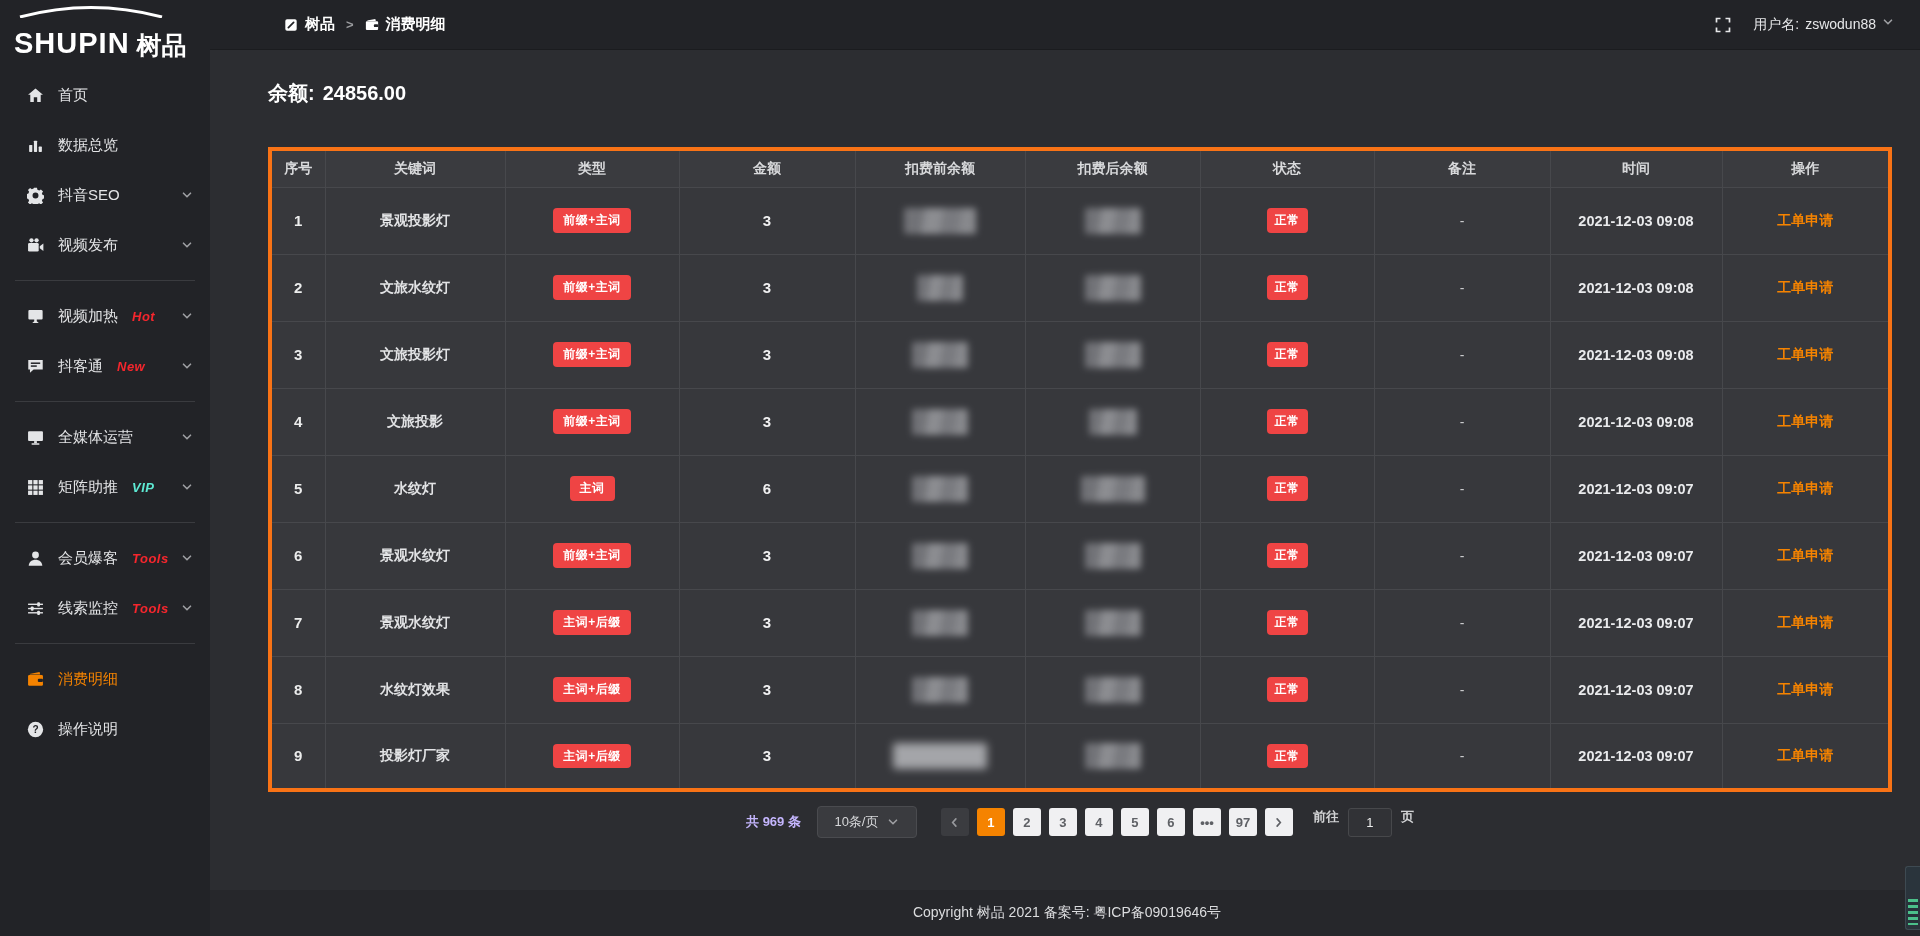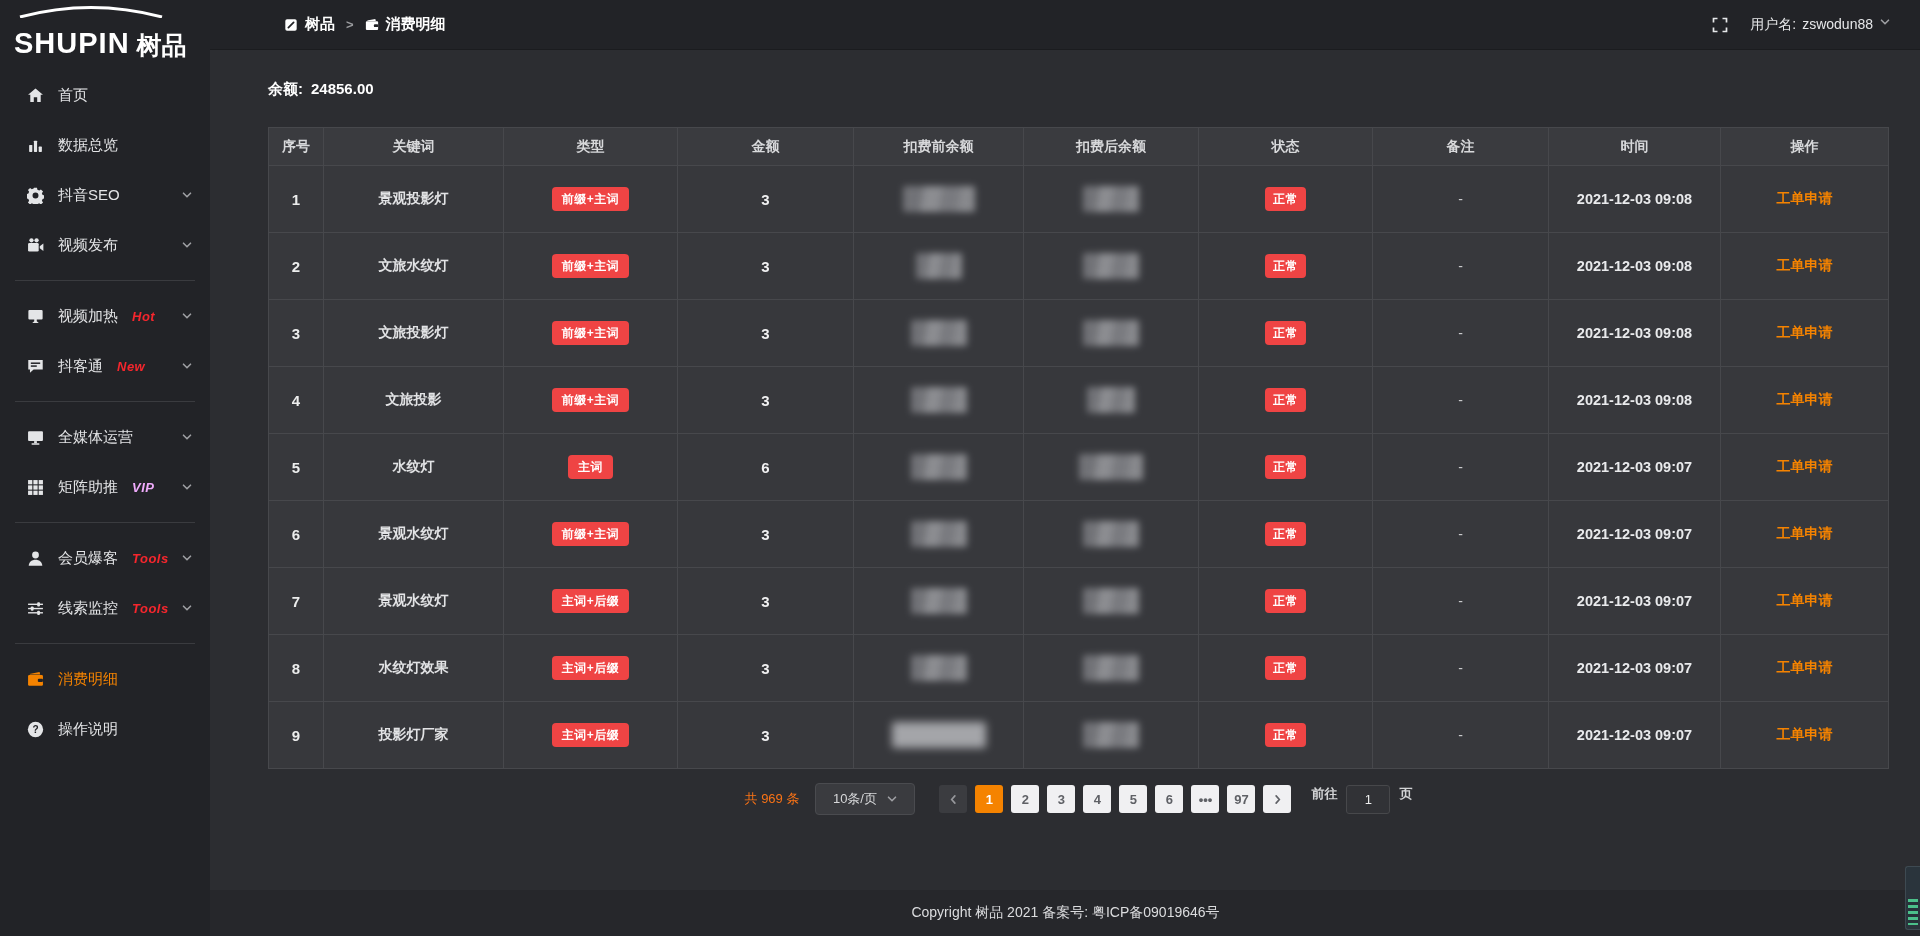--- a/index.html
+++ b/index.html
@@ -15,63 +15,63 @@
   .logo-cn{font-size:25px;font-weight:800;color:#fff;line-height:1.05}
   .nav{padding-top:6px}
   .nav-item{height:50px;display:flex;align-items:center;padding:0 16px 0 26px;position:relative;font-size:15px;color:#e3e4e6;cursor:pointer}
   .nav-item.active{color:#f58300}
   .nav-icon{width:18px;height:18px;margin-right:14px;display:inline-flex;align-items:center;justify-content:center;flex-shrink:0;color:#e4e5e7}
   .nav-item.active .nav-icon{color:#f58300}
   .nav-icon svg{fill:currentColor}
   .nav-label{white-space:nowrap}
   .nav-badge{font-style:italic;font-weight:800;font-size:13px;margin-left:14px;letter-spacing:.5px}
   .nav-badge.hot{color:#f5262d}
-  .nav-badge.vip{color:#f0abfc}
+  .nav-badge.vip{color:#5eead4}
   .nav-chevron{position:absolute;right:17px;color:#9fa0a4;display:inline-flex}
   .nav-divider{height:1px;background:#3a3b3f;margin:10px 15px}
 
   
   .main{flex:1;display:flex;flex-direction:column;background:#2c2d31}
   .topbar{height:50px;background:#222327;display:flex;align-items:center;justify-content:space-between;padding:0 30px 0 74px;border-bottom:1px solid #1b1c1f}
   .breadcrumb{display:flex;align-items:center}
   .crumb{display:inline-flex;align-items:center;gap:7px;color:#fff;font-size:15px;font-weight:700;cursor:pointer}
   .crumb-icon{display:inline-flex;color:#fff}
   .crumb-sep{color:#9a9b9e;font-size:13px;margin:0 11px;font-weight:700}
   .user-area{display:flex;align-items:center;gap:22px;color:#e6e7e9}
   .fs-icon{display:inline-flex;color:#e6e7e9;cursor:pointer}
   .user-dd{display:inline-flex;align-items:flex-start;gap:6px;font-size:14px;cursor:pointer}
   .user-dd .nav-chevron{position:static}
 
   .content{flex:1;padding:0 32px 0 58px}
-  .balance{margin-top:30px;font-size:15px;color:#fff;font-weight:700}
+  .balance{margin-top:30px;font-size:20px;color:#fff;font-weight:700}
   .balance-label{margin-right:8px}
 
   
-  table{width:1620px;border-collapse:collapse;table-layout:fixed;margin-top:28px;border:1px solid #f97316}
+  table{width:1620px;border-collapse:collapse;table-layout:fixed;margin-top:40px;border:4px solid #f97316}
   th{height:38px;background:#3a3b3f;color:#d8d9db;font-size:14px;font-weight:700;border:1px solid #47484c;text-align:center}
   td{height:67px;background:#37383c;border:1px solid #47484c;text-align:center;vertical-align:middle;font-size:14px;color:#d4d5d7}
   .idx{font-weight:700;color:#eceded;font-size:15px}
   .kw{font-weight:600;color:#e2e3e5}
   .amount{font-weight:700;color:#f1f1f2;font-size:15px}
   .remark{color:#c9cacc}
   .time{font-weight:600;color:#e9eaec;font-size:14.5px}
   .tag{display:inline-block;background:#ef4444;color:#fff;font-size:12px;font-weight:600;padding:5px 10px;border-radius:4px;line-height:1.2;letter-spacing:.5px}
   .tag.status{padding:5px 8px}
   .action-link{color:#f58300;font-weight:600;cursor:pointer}
   .mask{width:56px;height:26px;margin:0 auto;border-radius:2px;opacity:.85;filter:blur(3.5px);
         background:linear-gradient(100deg,#7c7d82 0 28%,#9b9ca0 28% 52%,#85868b 52% 76%,#96979b 76%)}
   tr:nth-child(1) .mask-before{width:72px}
   tr:nth-child(2) .mask-before{width:46px}
   tr:nth-child(4) .mask-after{width:48px}
   tr:nth-child(5) .mask-after{width:64px}
   tr:nth-child(9) .mask-before{width:94px;background:#b7b8bc;filter:blur(4.5px)}
 
   
   .pagination{margin-top:14px;display:flex;align-items:center;justify-content:center}
-  .pg-total{color:#f97316;font-size:13px;font-weight:400;margin-right:16px}
+  .pg-total{color:#c4b5fd;font-size:13px;font-weight:700;margin-right:16px}
   .pg-size{width:100px;height:32px;background:#3a3b3f;border:1px solid #4a4b4f;border-radius:4px;display:flex;align-items:center;justify-content:center;gap:9px;color:#d6d7d9;font-size:13px;margin-right:20px;cursor:pointer}
   .pg-size .nav-chevron{position:static}
   .pg-btn{width:28px;height:28px;border:none;border-radius:3px;display:inline-flex;align-items:center;justify-content:center;margin:0 4px;font-weight:700;font-size:13px;cursor:pointer;font-family:inherit}
   .pg-prev{background:#3b3c40;color:#97989c}
   .pg-page,.pg-next{background:#f0f0f2;color:#5f6166}
   .pg-page.active{background:#f58300;color:#fff}
   .pg-goto{display:inline-flex;align-items:flex-start;gap:9px;color:#d2d3d5;font-size:13px;font-weight:600;margin-left:16px}
   .goto-input{width:44px;height:29px;background:#313236;border:1px solid #47484b;border-radius:3px;color:#eceded;text-align:center;font-size:13px;font-family:inherit}
 
   .footer{height:46px;background:#26272b;display:flex;align-items:center;justify-content:center;color:#dcdddf;font-size:14px}

